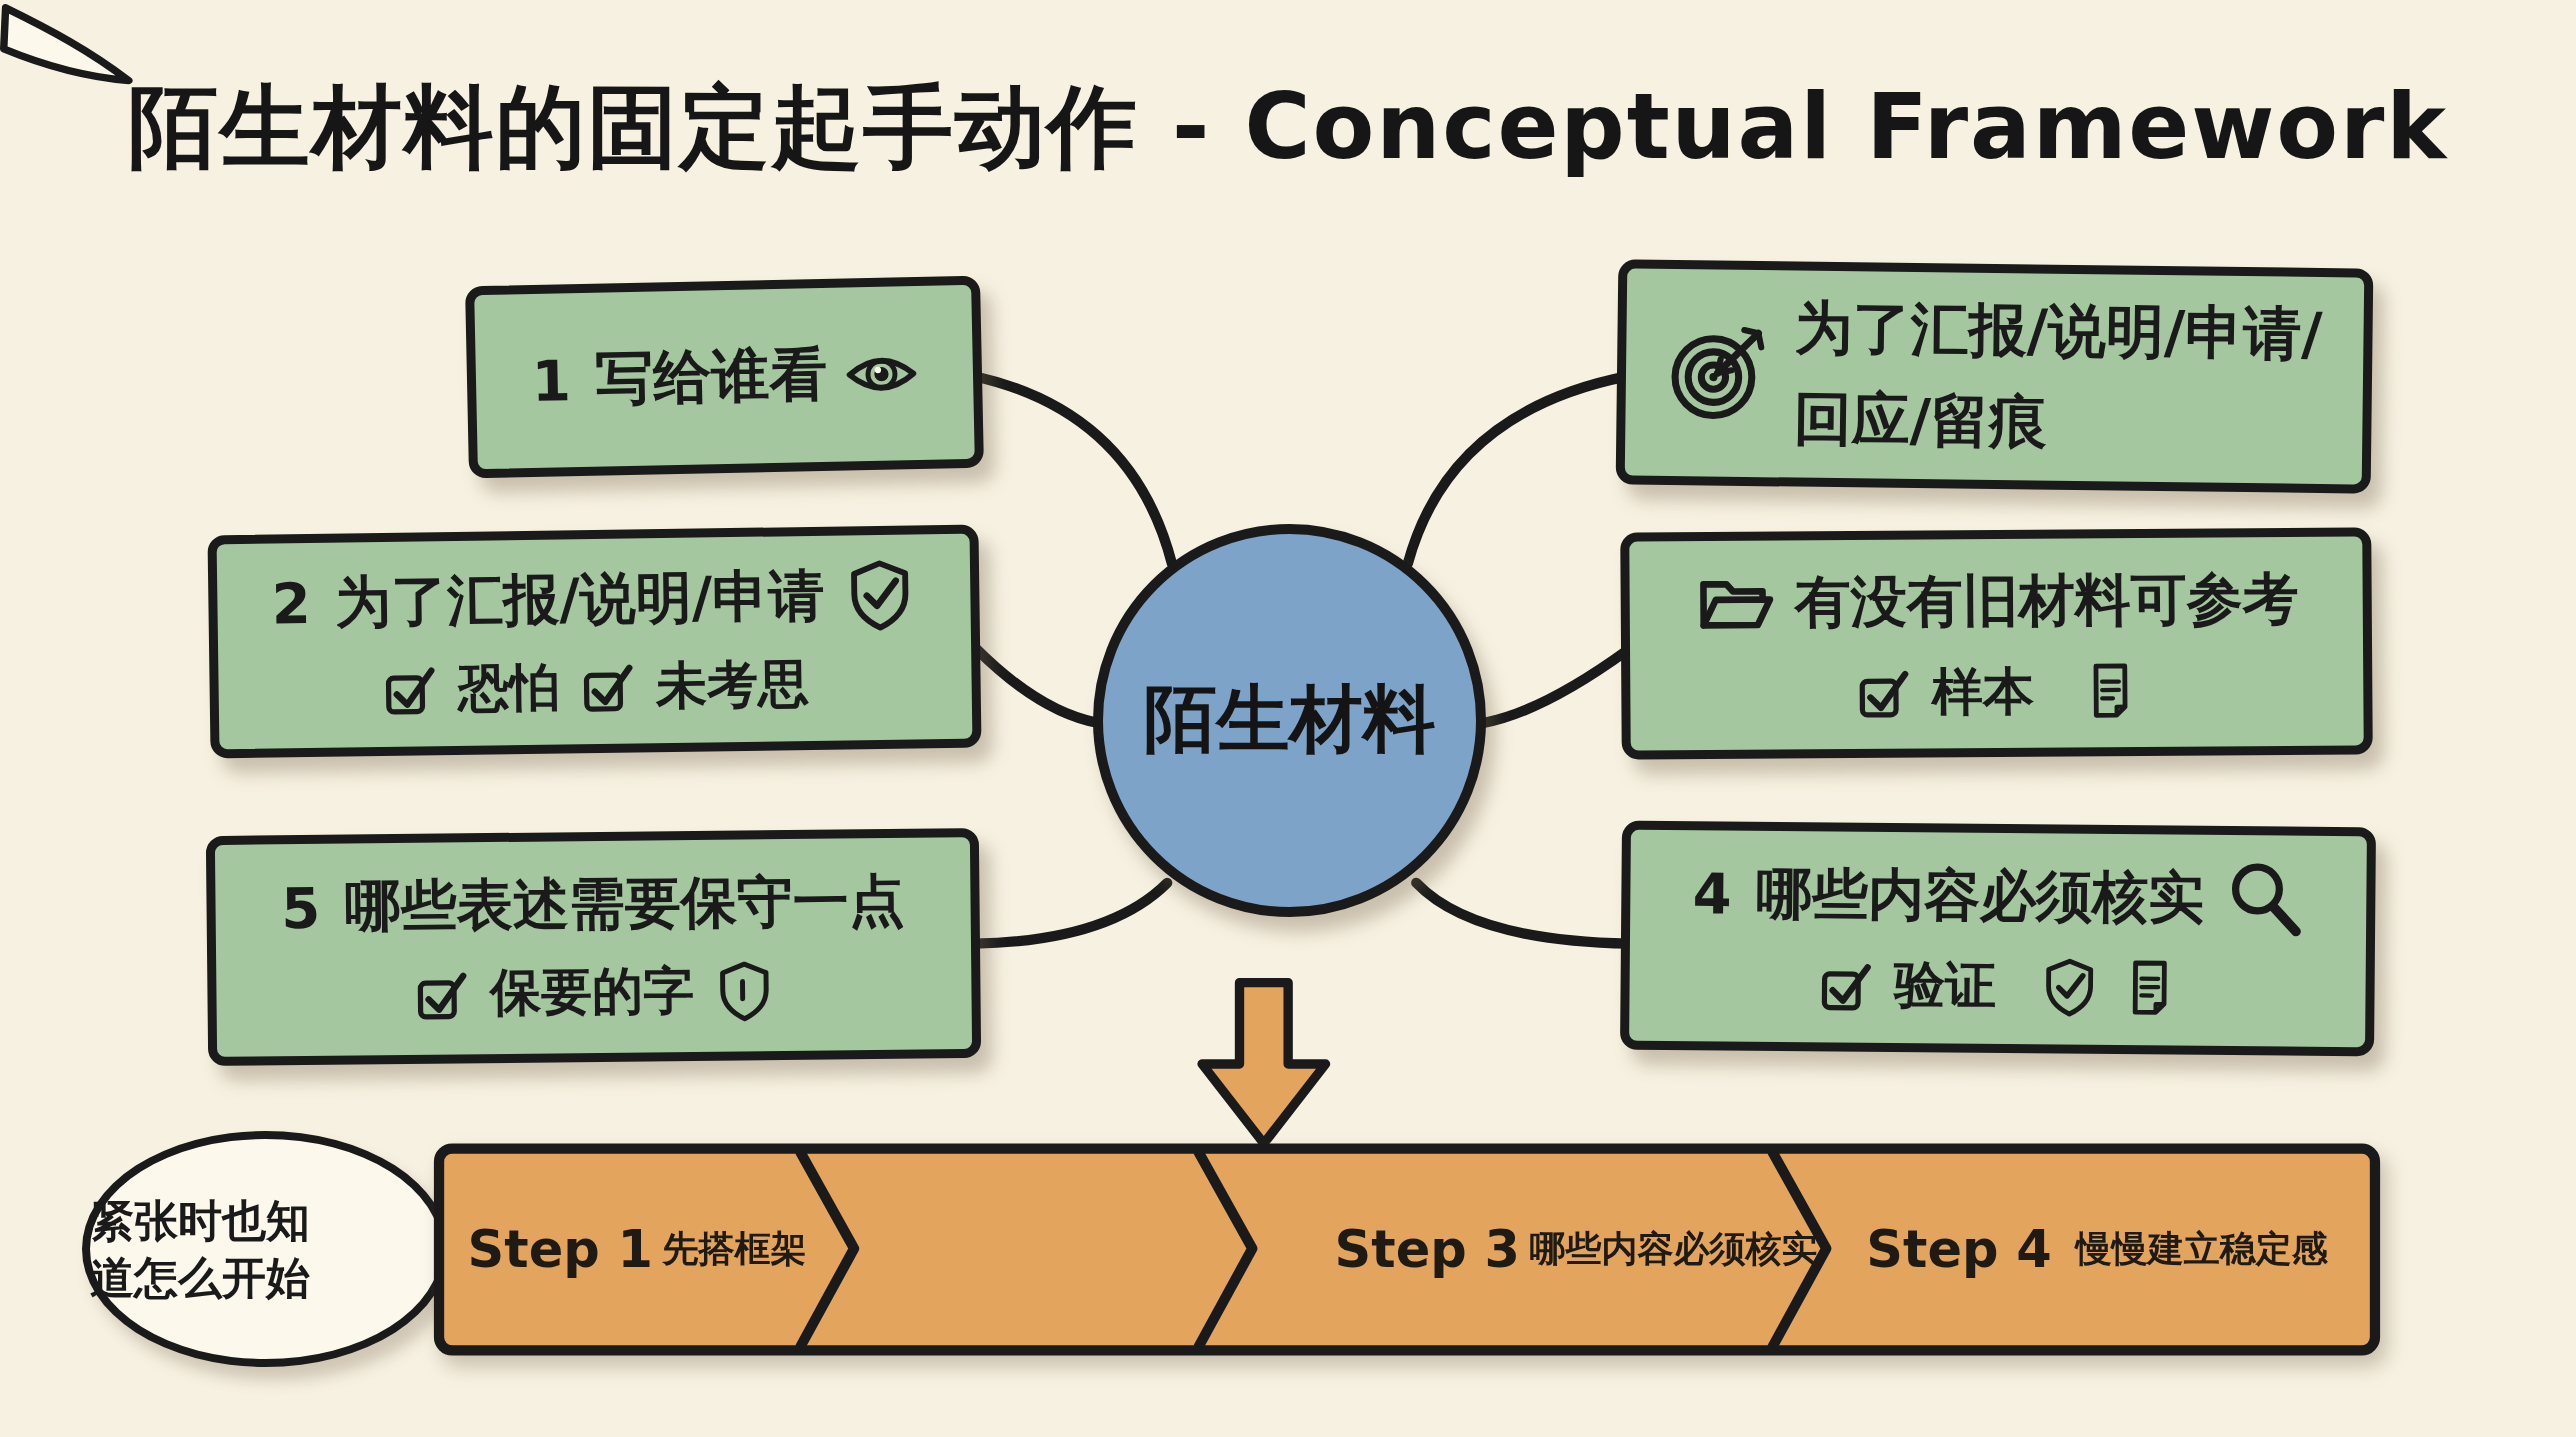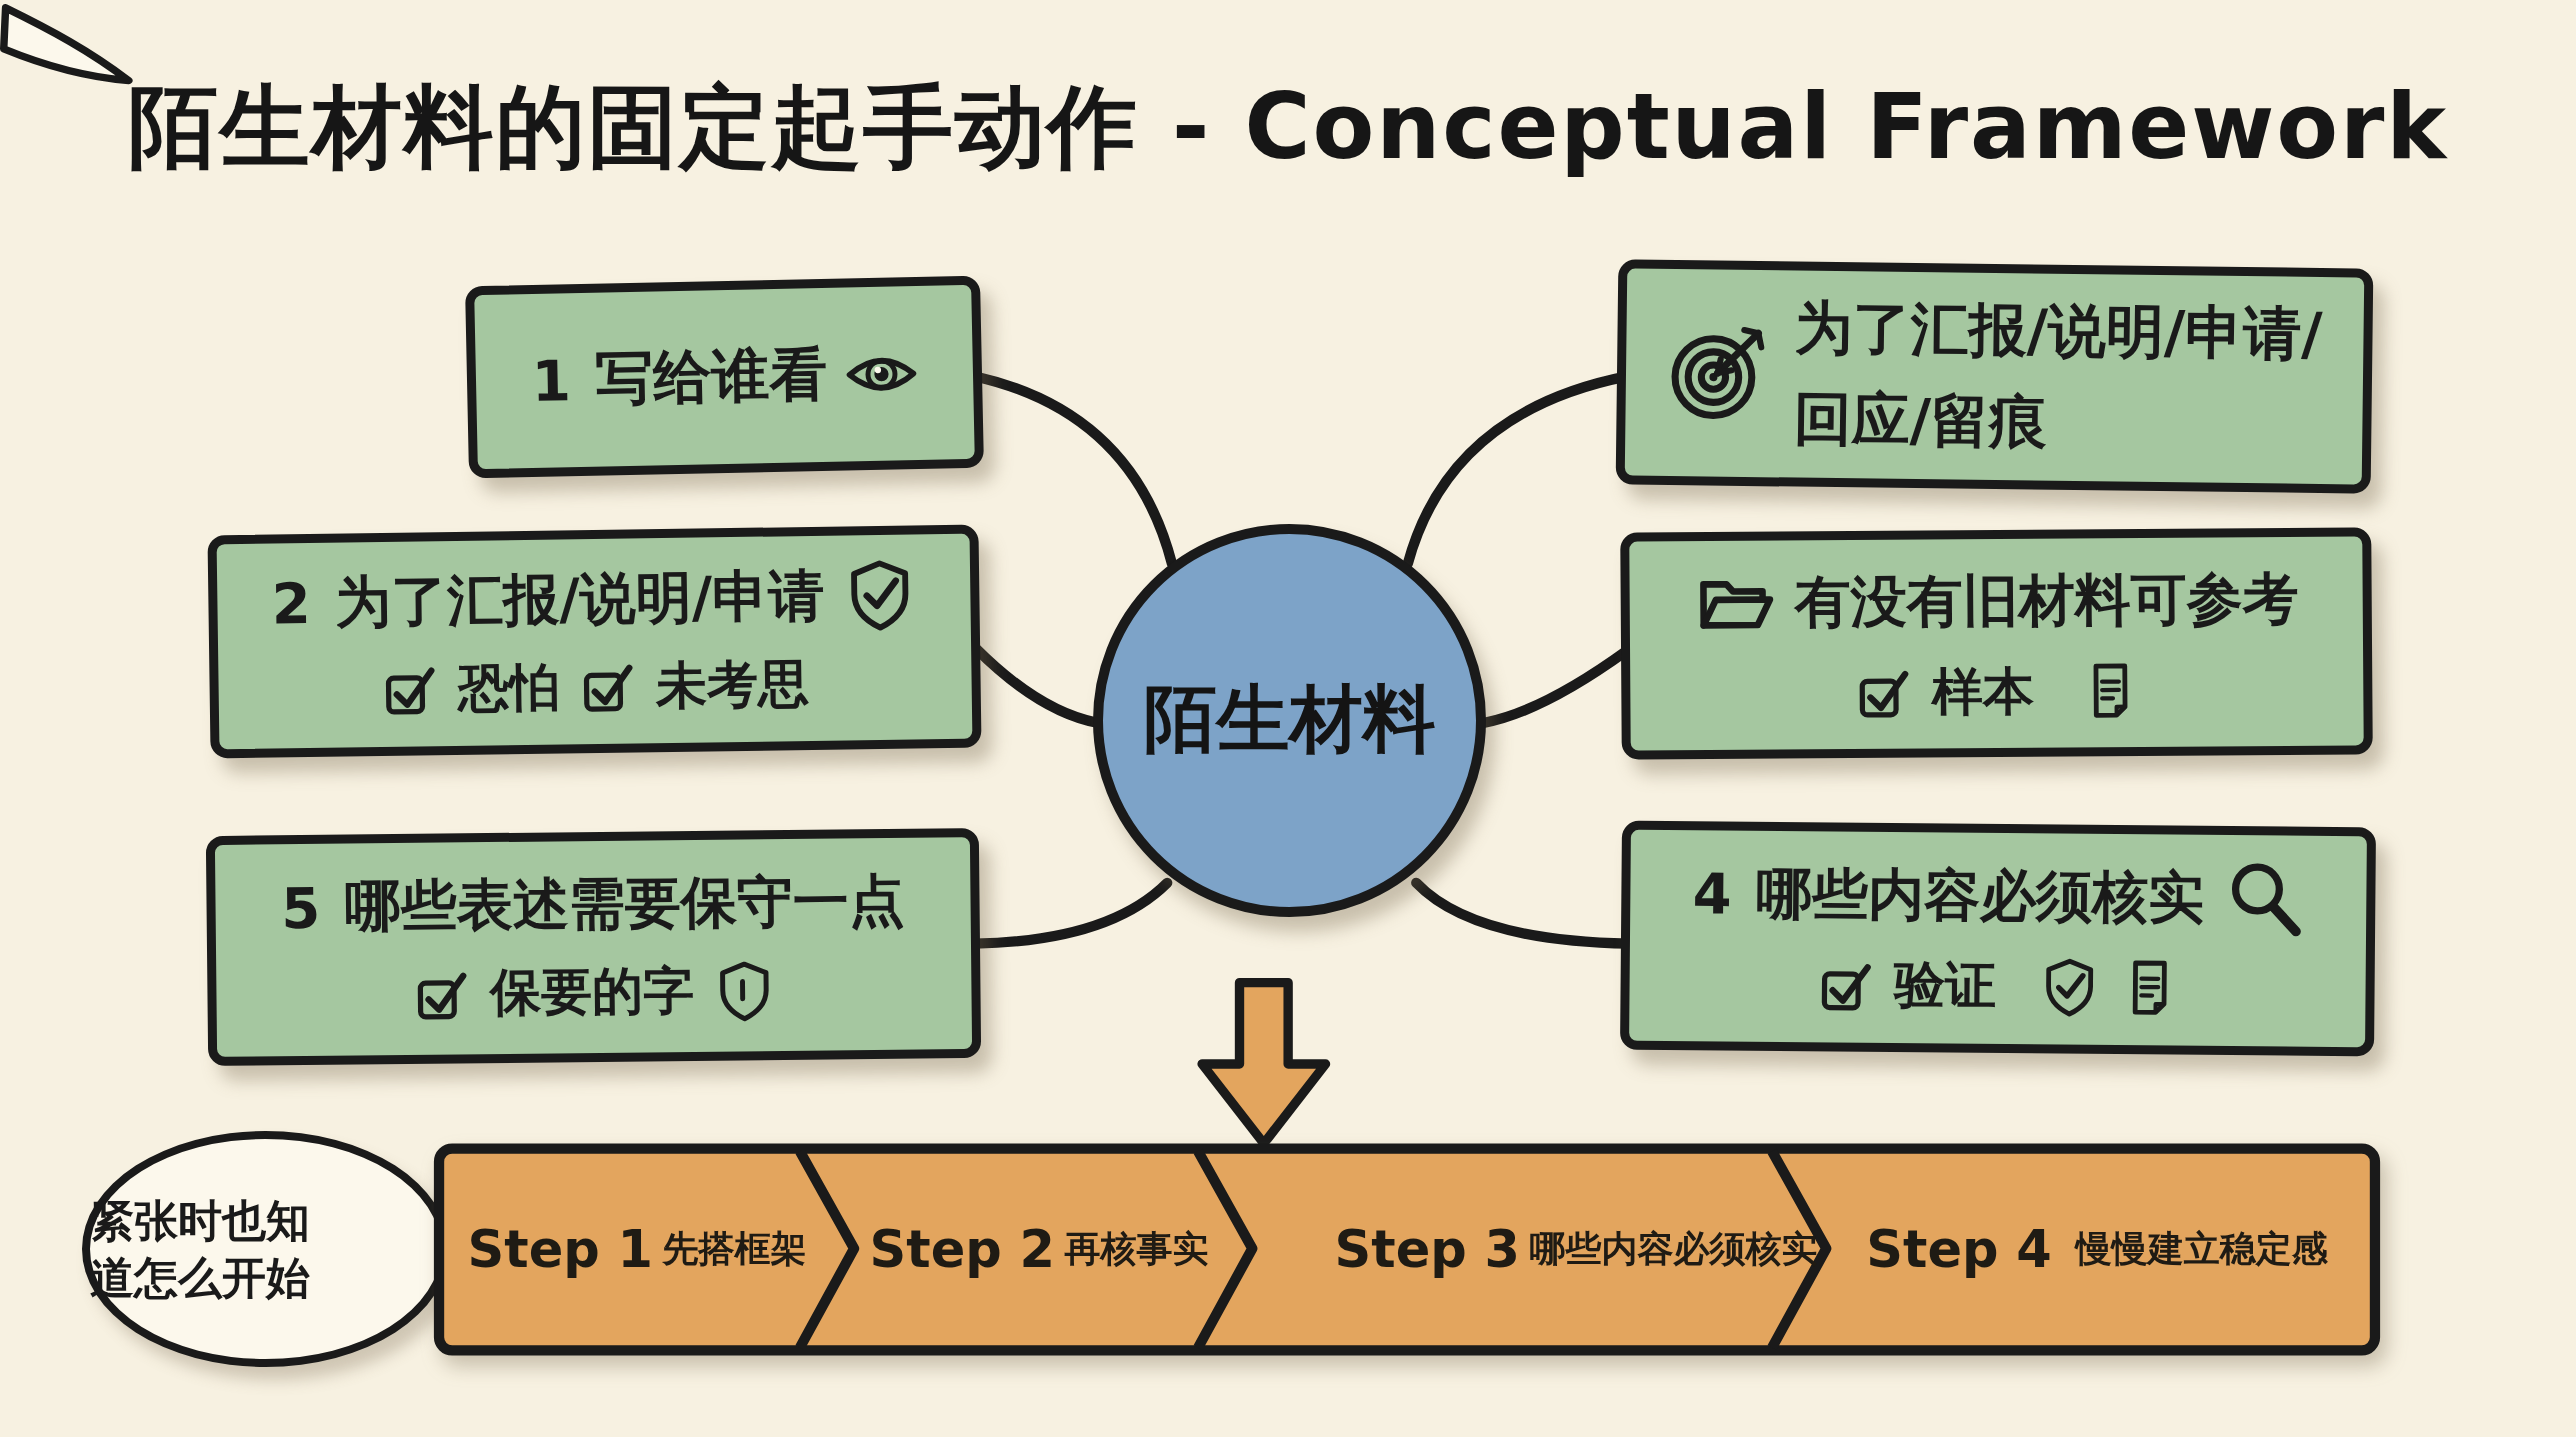--- a/index.html
+++ b/index.html
@@ -264,24 +264,20 @@
     <svg width="1952" height="215" viewBox="0 0 2085 230">
       <rect x="7" y="7" width="2071" height="216" rx="14" fill="#e3a55e" stroke="#1a1a1a" stroke-width="11"></rect>
       <polyline points="393,10 451,114 393,220" fill="none" stroke="#1a1a1a" stroke-width="11" stroke-linejoin="round"></polyline>
       <polyline points="819,10 877,114 819,220" fill="none" stroke="#1a1a1a" stroke-width="11" stroke-linejoin="round"></polyline>
       <polyline points="1433,10 1491,114 1433,220" fill="none" stroke="#1a1a1a" stroke-width="11" stroke-linejoin="round"></polyline>
     </svg>
     <div class="stepcell cell1">
       <div class="slabel">Step 1</div>
       <div class="stext">先搭框架</div>
     </div>
-    <div class="stepcell cell2">
-      <div class="slabel">Step 2</div>
-      <div class="stext">再核事实</div>
-    </div>
     <div class="stepcell cell3">
       <div class="slabel">Step 3</div>
       <div class="stext">哪些内容必须核实</div>
     </div>
     <div class="stepcell cell4">
       <div class="slabel">Step 4</div>
       <div class="stext">慢慢建立稳定感</div>
     </div>
   </div>
 

